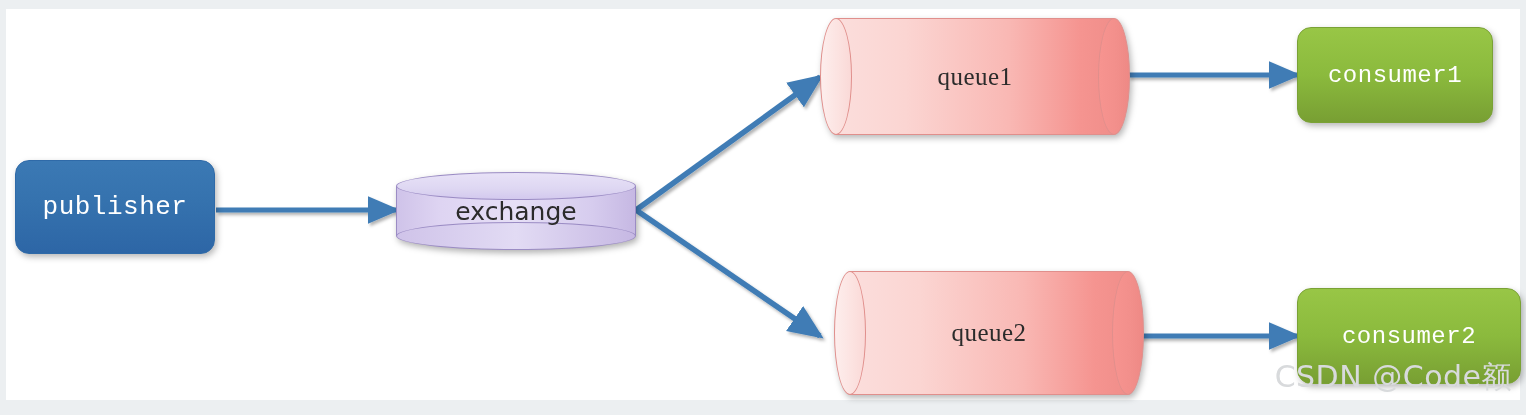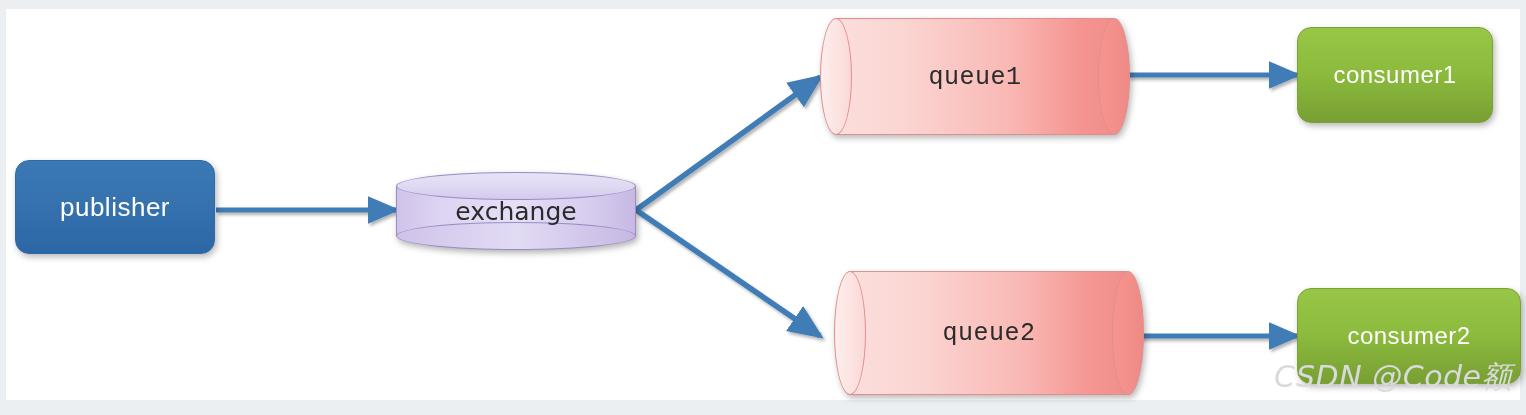--- a/index.html
+++ b/index.html
@@ -29,21 +29,21 @@
   }
   
   .rect-node {
     display: flex;
     align-items: center;
     justify-content: center;
     border-radius: 14px;
     filter: drop-shadow(2px 3px 3px rgba(0,0,0,0.28));
   }
   .rect-node .label {
-    font-family: Liberation Sans, sans-serif;
+    font-family: Liberation Mono, monospace;
     color: #ffffff;
     letter-spacing: 0.5px;
     white-space: nowrap;
   }
   .publisher-node {
     background: linear-gradient(to bottom, #3b79b4 0%, #3572ae 45%, #2d66a6 100%);
     border: 1px solid #2f6aa8;
   }
   .consumer-node {
     background: linear-gradient(to bottom, #98c646 0%, #8bba3d 50%, #789f33 100%);
@@ -133,21 +133,21 @@
     border: 1.5px solid #e08f8c;
     box-sizing: border-box;
   }
   .hcyl .label {
     position: absolute;
     left: 0;
     right: 0;
     top: 50%;
     transform: translateY(-50%);
     text-align: center;
-    font-family: Liberation Mono, monospace;
+    font-family: Liberation Serif, serif;
     font-size: 25px;
     color: #2b2b2b;
     letter-spacing: 0.5px;
     white-space: nowrap;
   }
   
   #arrow-layer {
     position: absolute;
     left: 0;
     top: 0;
@@ -158,21 +158,20 @@
   
   #watermark {
     position: absolute;
     right: 8px;
     bottom: 2px;
     font-family: "DejaVu Sans", sans-serif;
     font-size: 30px;
     color: #d8dadc;
     white-space: nowrap;
     letter-spacing: 0.5px;
-    font-style: italic;
   }
 </style>
 </head>
 <body>
 
 <div id="canvas-frame">
   <div id="diagram-canvas">
 
     <svg id="arrow-layer" viewBox="0 0 1514 391" width="1514" height="391">
       <defs>

